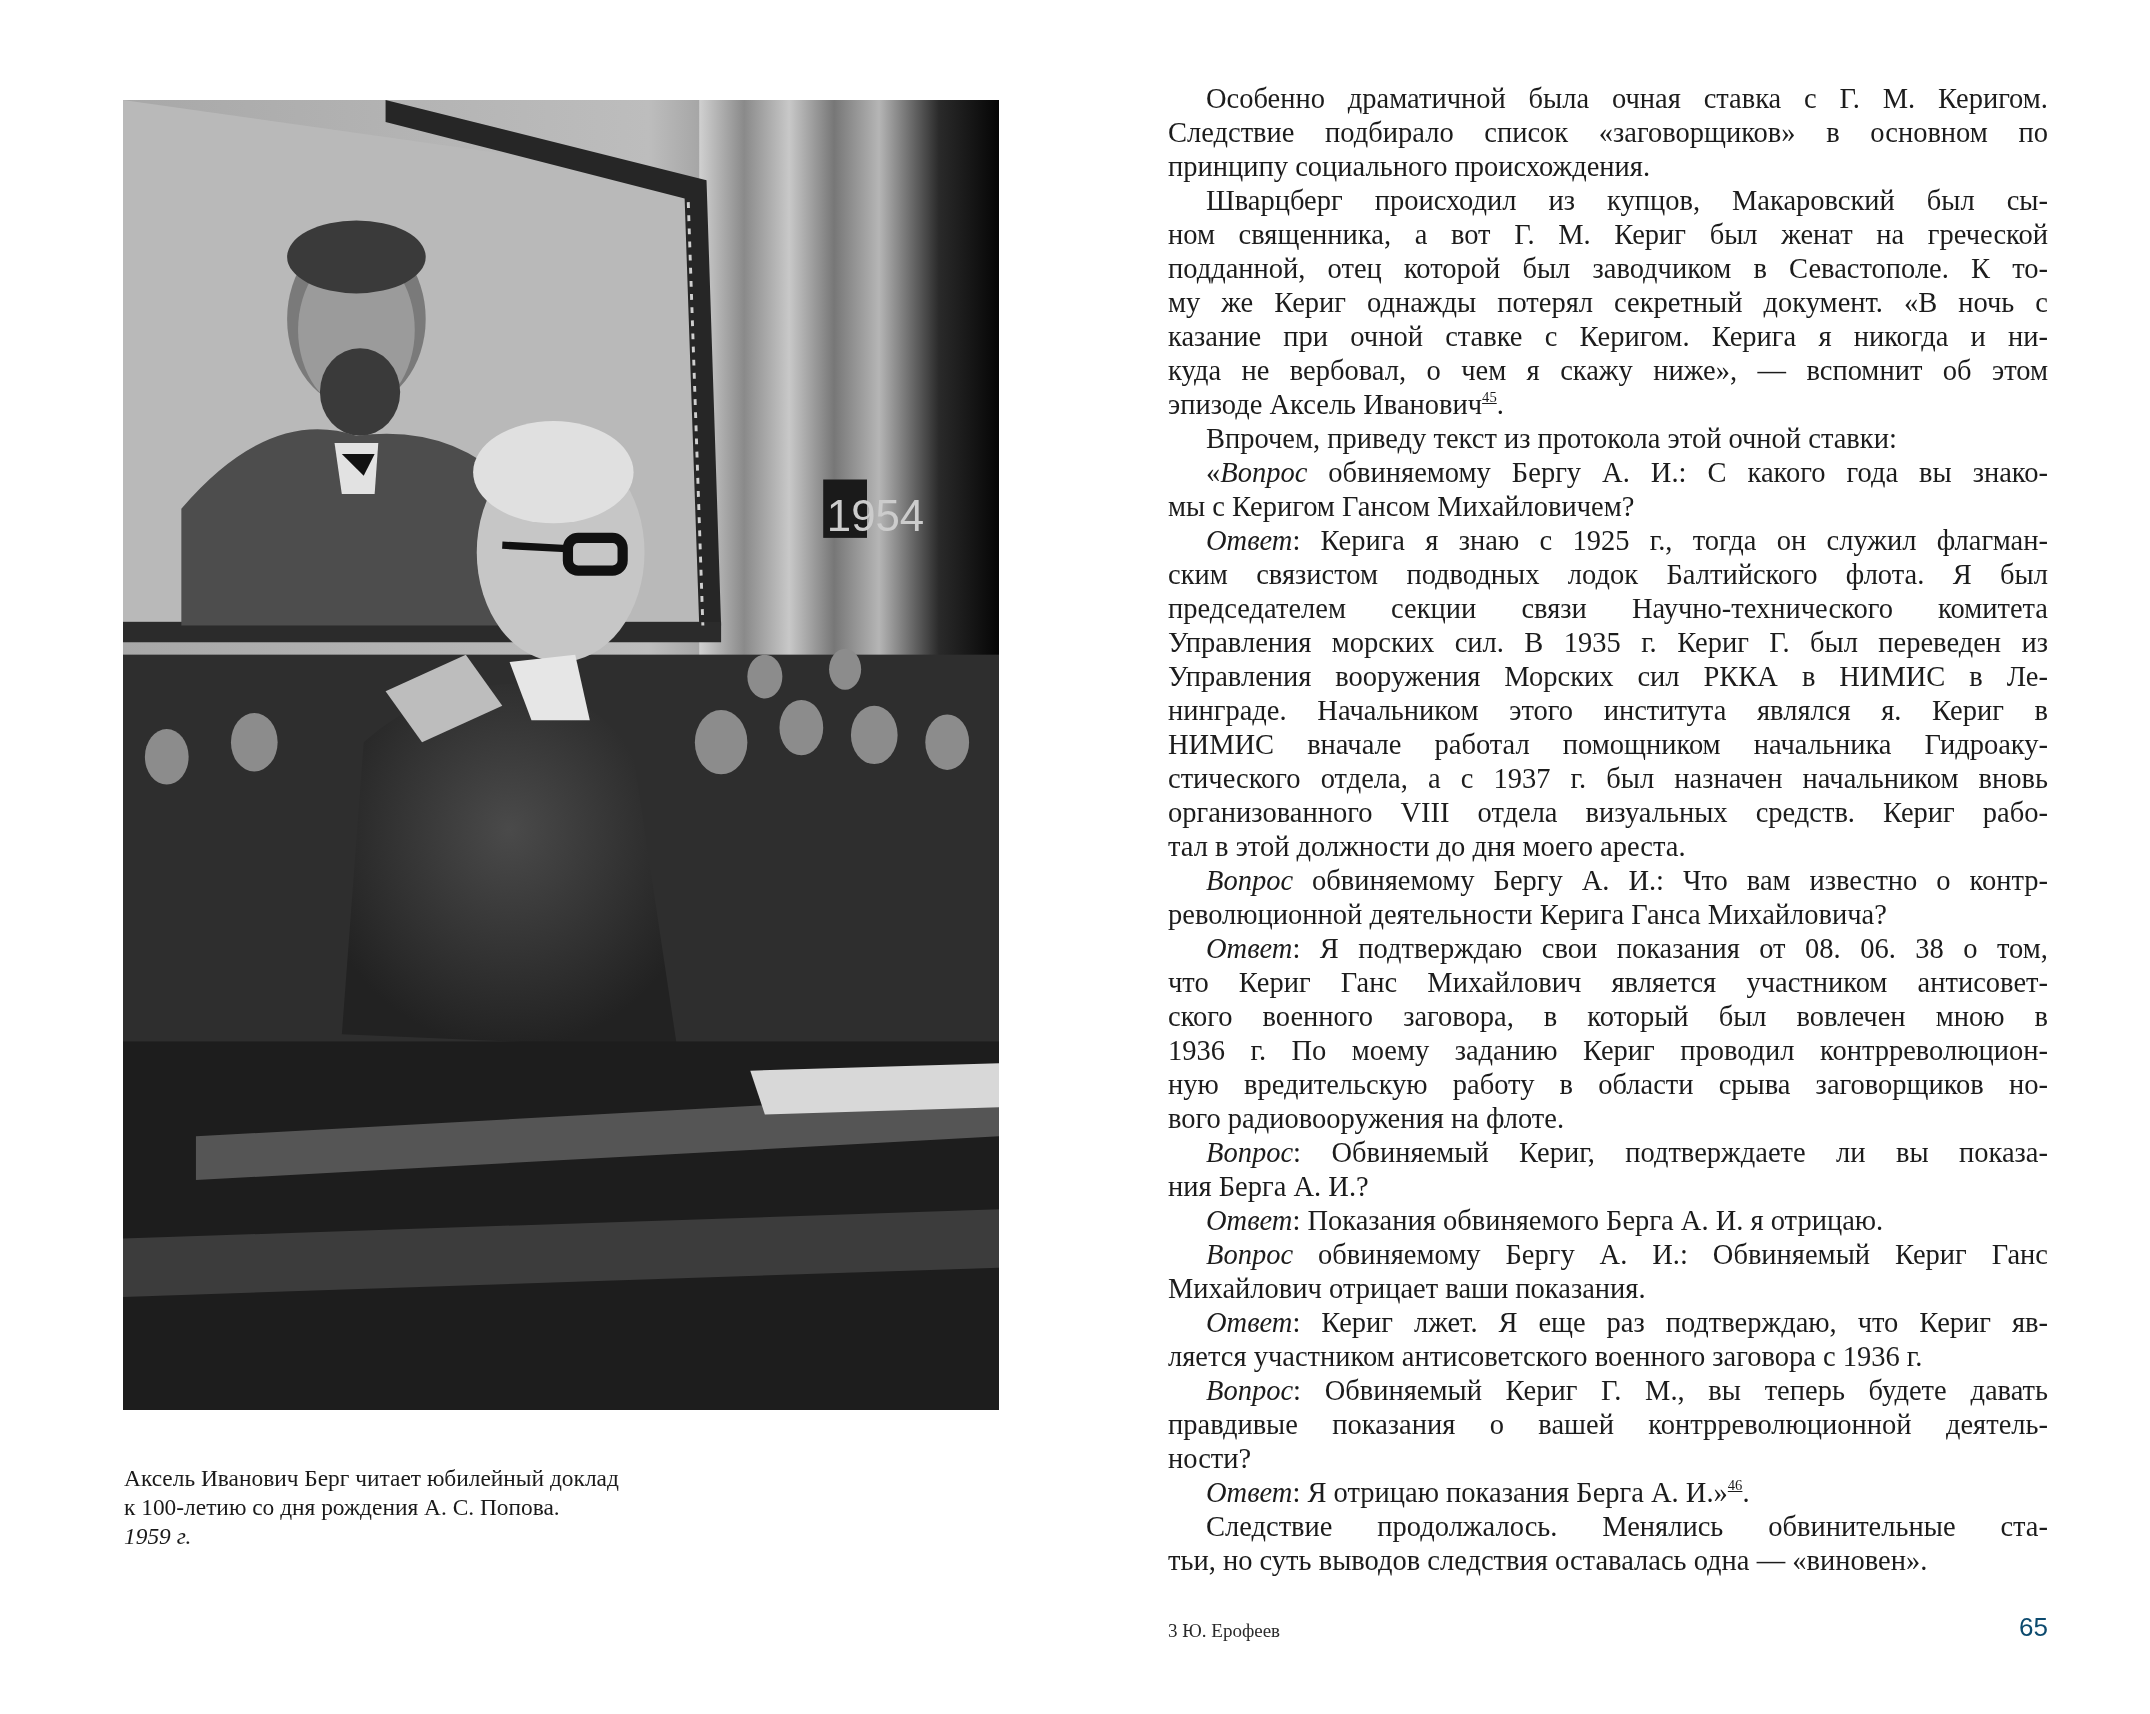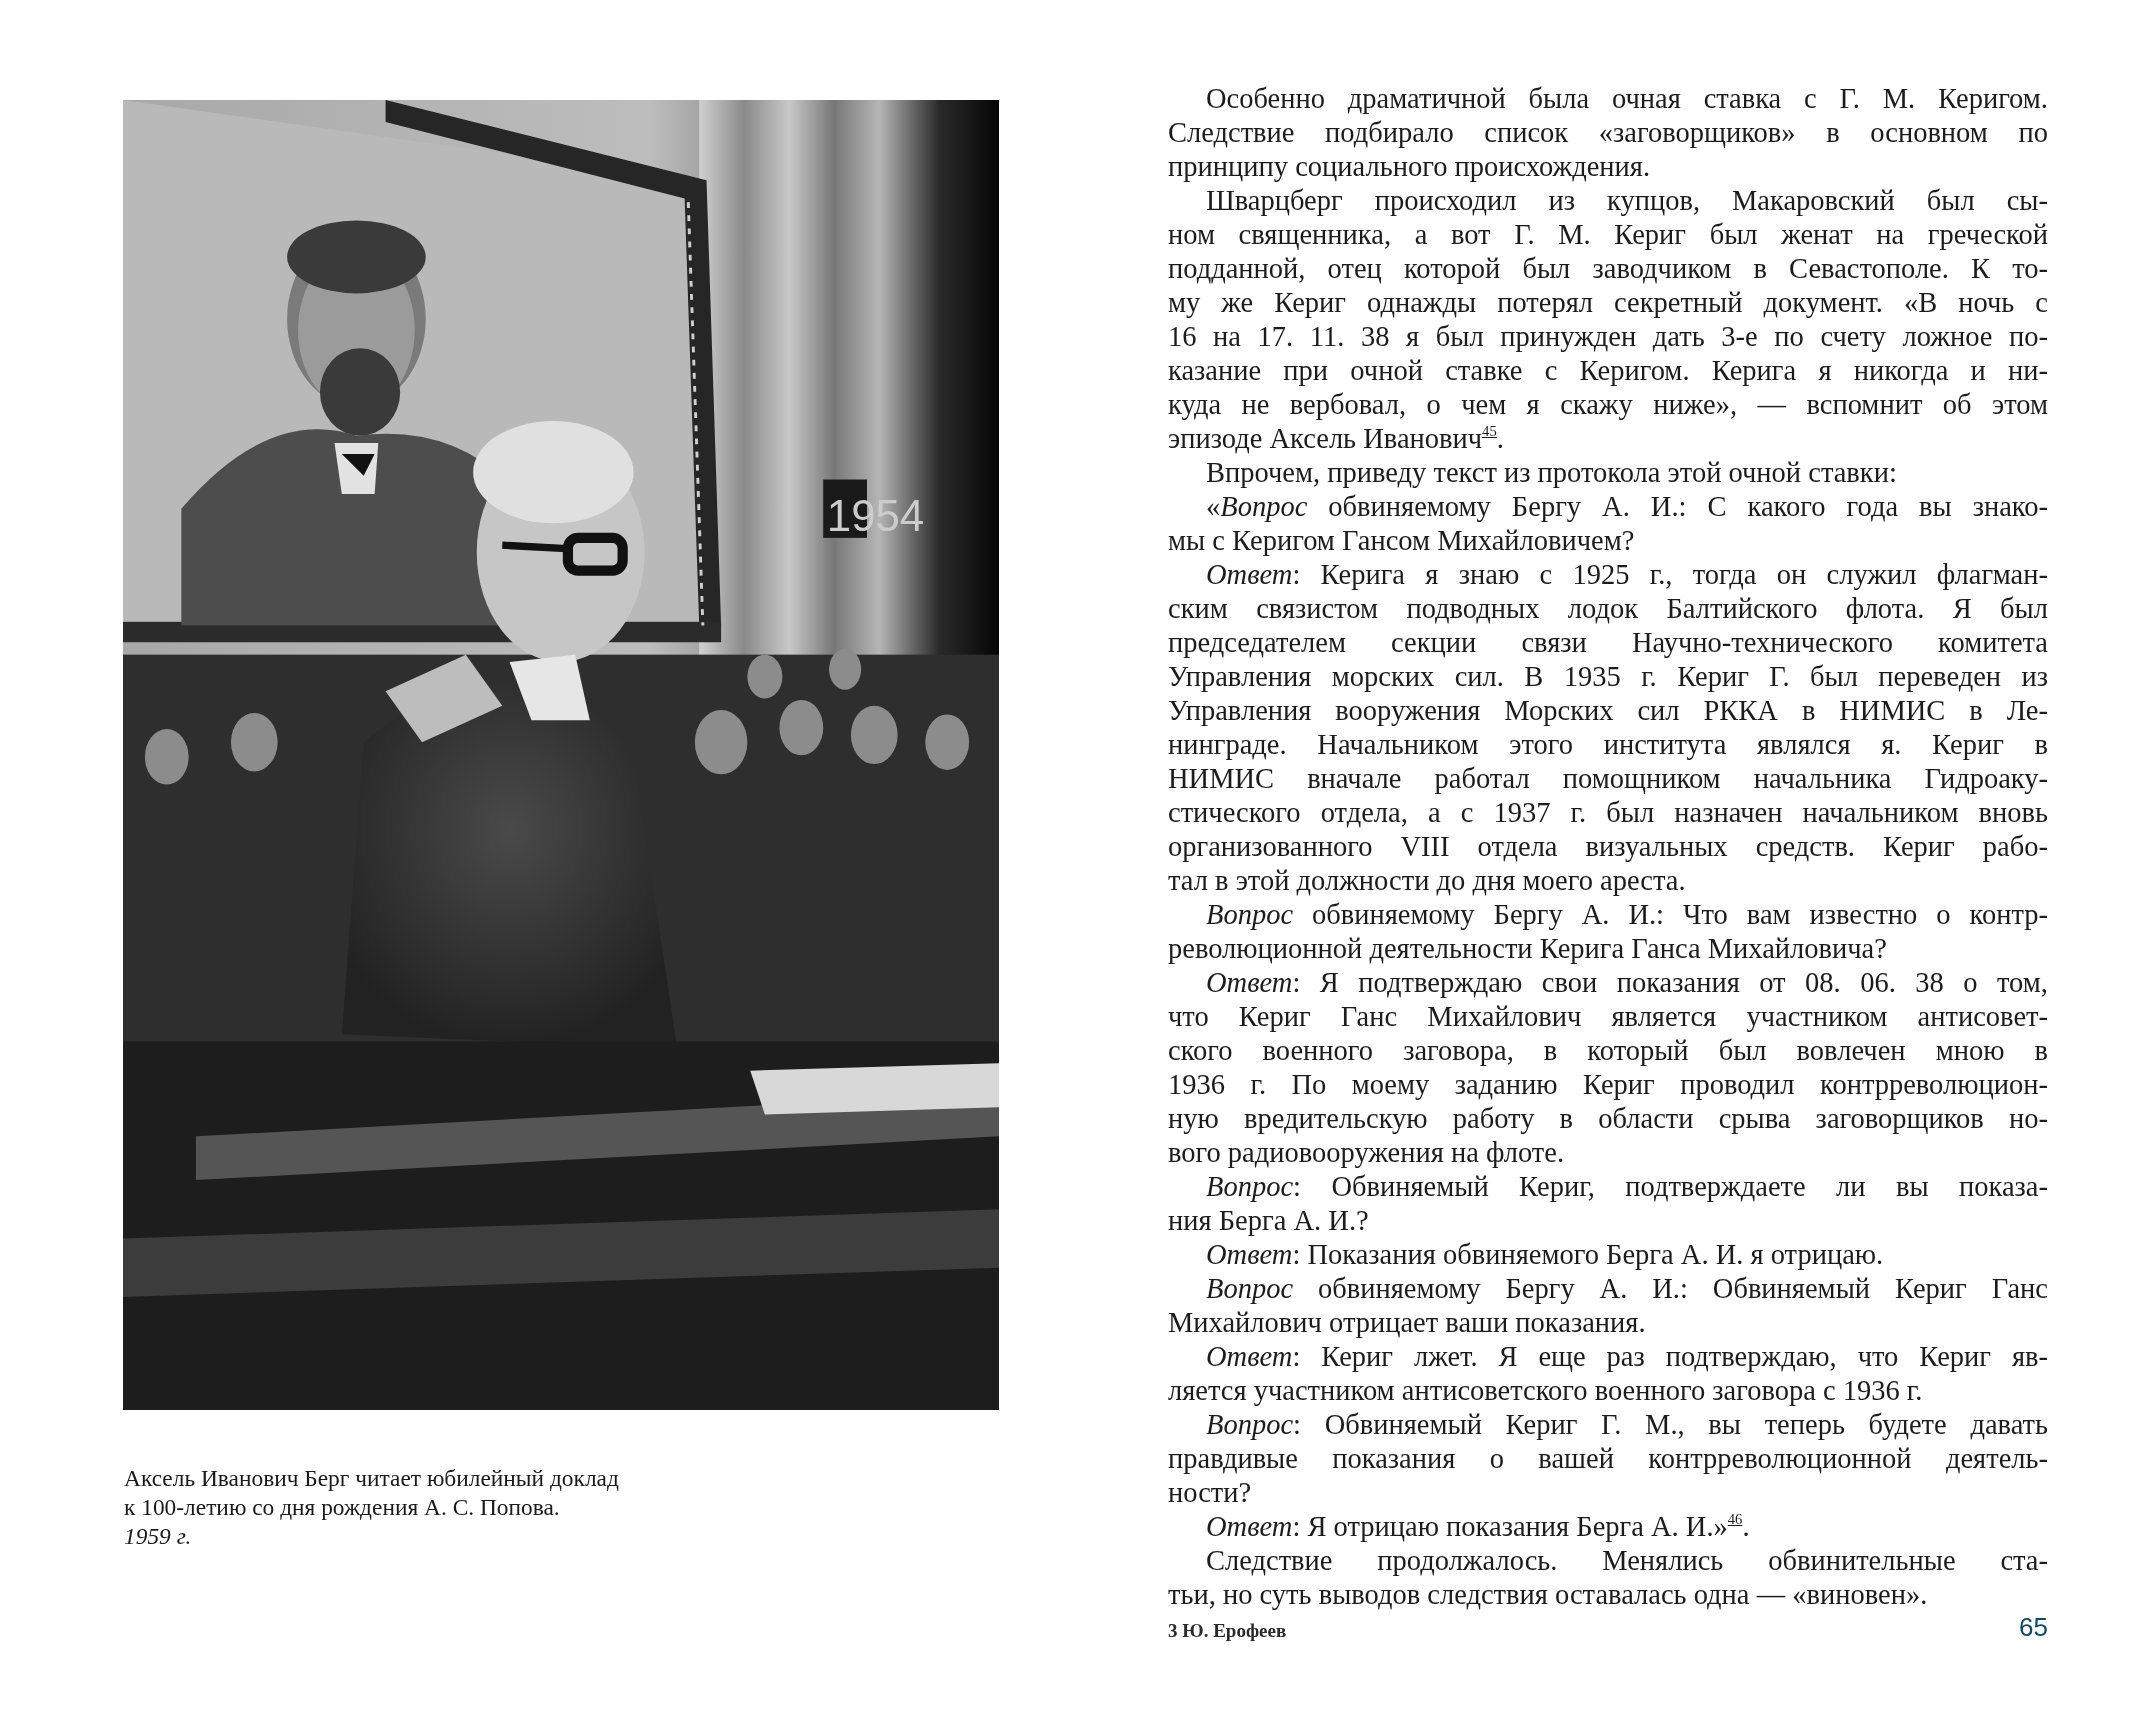--- a/index.html
+++ b/index.html
@@ -25,21 +25,21 @@
     font-family: "Liberation Serif", serif; font-size: 28.5px; line-height: 34px; color: #1c1c1c;
   }
   .line { display: block; white-space: nowrap; text-align: justify; text-align-last: justify; height: 34px; }
   .line.last { text-align-last: left; }
   .line.indent { padding-left: 38px; }
   .line .it { font-style: italic; }
   .line sup { font-size: 14.6px; line-height: 0; vertical-align: 11.7px; text-decoration: underline; }
 
   .footer-sig {
     position: absolute; left: 93px; top: 1620px;
-    font-family: "Liberation Serif", serif; font-size: 19px; color: #2a2a2a; font-weight: bold;
+    font-family: "Liberation Serif", serif; font-size: 19px; color: #2a2a2a;
   }
   .footer-page {
     position: absolute; left: 920px; top: 1612px; width: 53px; text-align: right;
     font-family: "Liberation Sans", sans-serif; font-size: 26px; color: #0c4a6e;
   }
 </style>
 </head>
 <body>
 
 <div class="page-left">
@@ -122,21 +122,20 @@
 
 <div class="page-right">
   <div class="text-col" id="text-col">
       <span class="line indent">Особенно драматичной была очная ставка с Г. М. Керигом.</span>
       <span class="line">Следствие подбирало список «заговорщиков» в основном по</span>
       <span class="line last">принципу социального происхождения.</span>
       <span class="line indent">Шварцберг происходил из купцов, Макаровский был сы-</span>
       <span class="line">ном священника, а вот Г. М. Кериг был женат на греческой</span>
       <span class="line">подданной, отец которой был заводчиком в Севастополе. К то-</span>
       <span class="line">му же Кериг однажды потерял секретный документ. «В ночь с</span>
-      <span class="line">16 на 17. 11. 38 я был принужден дать 3-е по счету ложное по-</span>
       <span class="line">казание при очной ставке с Керигом. Керига я никогда и ни-</span>
       <span class="line">куда не вербовал, о чем я скажу ниже», — вспомнит об этом</span>
       <span class="line last">эпизоде Аксель Иванович<sup>45</sup>.</span>
       <span class="line indent last">Впрочем, приведу текст из протокола этой очной ставки:</span>
       <span class="line indent">«<span class="it">Вопрос</span> обвиняемому Бергу А. И.: С какого года вы знако-</span>
       <span class="line last">мы с Керигом Гансом Михайловичем?</span>
       <span class="line indent"><span class="it">Ответ</span>: Керига я знаю с 1925 г., тогда он служил флагман-</span>
       <span class="line">ским связистом подводных лодок Балтийского флота. Я был</span>
       <span class="line">председателем секции связи Научно-технического комитета</span>
       <span class="line">Управления морских сил. В 1935 г. Кериг Г. был переведен из</span>

